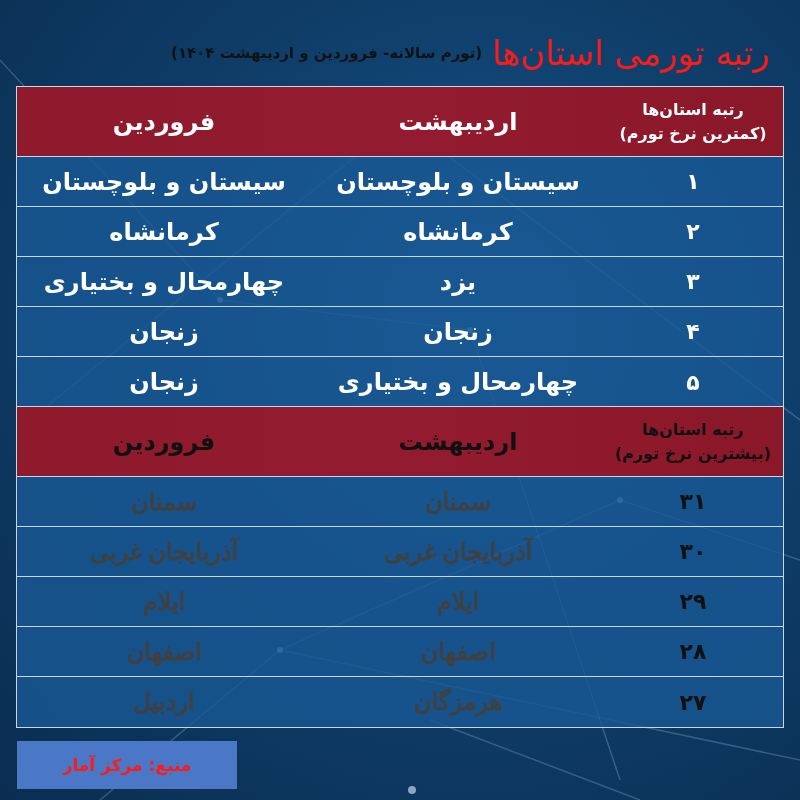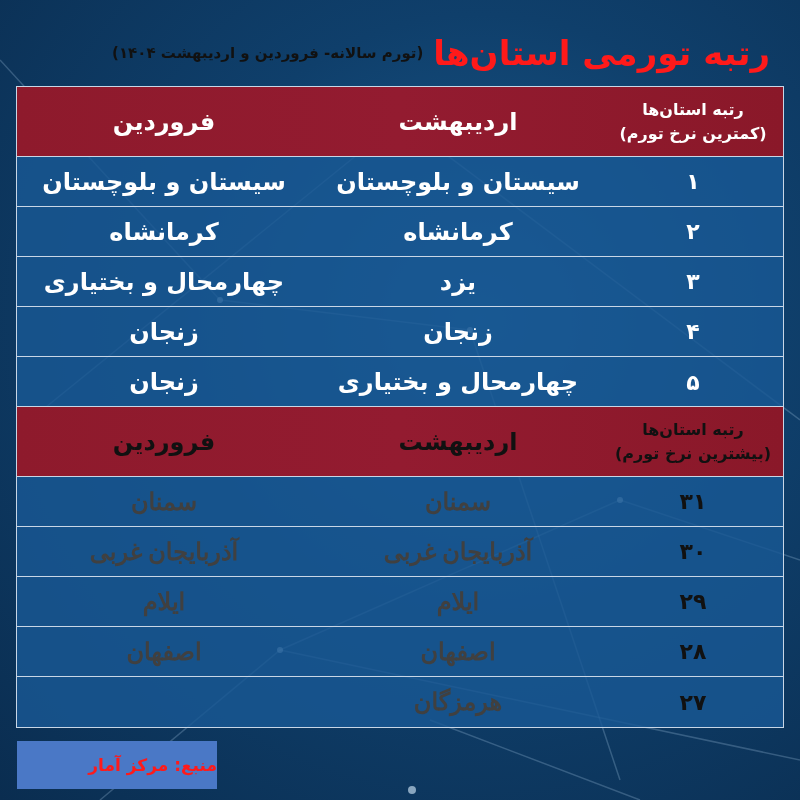--- a/index.html
+++ b/index.html
@@ -8,21 +8,21 @@
     font-family: "DejaVu Sans", sans-serif;
     background: radial-gradient(ellipse at 60% 40%, #1a5a8e 0%, #0f3f6b 45%, #0a2d50 100%);
     position: relative;
     direction: rtl;
   }
   .bg-lines { position: absolute; inset: 0; pointer-events: none; }
   .title-bar {
     position: absolute; top: 28px; left: 30px; right: 30px; height: 50px;
     display: flex; align-items: center; justify-content: flex-start; gap: 10px;
   }
-  .title-main { color: #ff1a1a; font-weight: bold; font-size: 34px; white-space: nowrap; }
+  .title-main { color: #ff1a1a; font-weight: normal; font-size: 34px; white-space: nowrap; }
   .title-sub { color: #111; font-weight: bold; font-size: 15px; white-space: nowrap; }
   .table {
     position: absolute; left: 16px; width: 768px;
     border: 1px solid #c8d6e6;
   }
   .table.t1 { top: 86px; }
   .table.t2 { top: 406px; }
   .row {
     display: grid; grid-template-columns: 180px 290px 298px;
     border-bottom: 1px solid #c8d6e6; height: 50px; align-items: center;
@@ -33,22 +33,22 @@
   .cell { text-align: center; font-weight: bold; white-space: nowrap; }
   .rank-head { color: #fff; font-size: 16px; line-height: 1.5; }
   .t2 .rank-head { color: #111; }
   .month-head { color: #fff; font-size: 24px; }
   .t2 .month-head { color: #111; }
   .rank-cell { color: #fff; font-size: 22px; }
   .t2 .rank-cell { color: #111; }
   .prov { color: #fff; font-size: 24px; }
   .t2 .prov { color: #404040; font-family: Liberation Serif, serif; }
   .source-box {
-    position: absolute; left: 17px; top: 741px; width: 200px; height: 48px;
-    background: #4a78c6; display: flex; align-items: center; justify-content: flex-start;
+    position: absolute; left: 17px; top: 741px; width: 220px; height: 48px;
+    background: #4a78c6; display: flex; align-items: center; justify-content: center;
   }
   .source-text { color: #ff1a1a; font-weight: bold; font-size: 17px; }
 </style>
 </head>
 <body>
 
 <svg class="bg-lines" width="800" height="800" viewBox="0 0 800 800">
   <g stroke="rgba(180,210,240,0.25)" stroke-width="1.5" fill="none">
     <line x1="0" y1="60" x2="220" y2="300"></line>
     <line x1="220" y1="300" x2="470" y2="330"></line>
@@ -137,18 +137,19 @@
     <div class="cell prov">ایلام</div>
   </div>
   <div class="row body-row">
     <div class="cell rank-cell">۲۸</div>
     <div class="cell prov">اصفهان</div>
     <div class="cell prov">اصفهان</div>
   </div>
   <div class="row body-row">
     <div class="cell rank-cell">۲۷</div>
     <div class="cell prov">هرمزگان</div>
+    <div class="cell prov">اردبیل</div>
   </div>
 </div>
 
 <div class="source-box">
   <span class="source-text">منبع: مرکز آمار</span>
 </div>
 
 </body></html>

